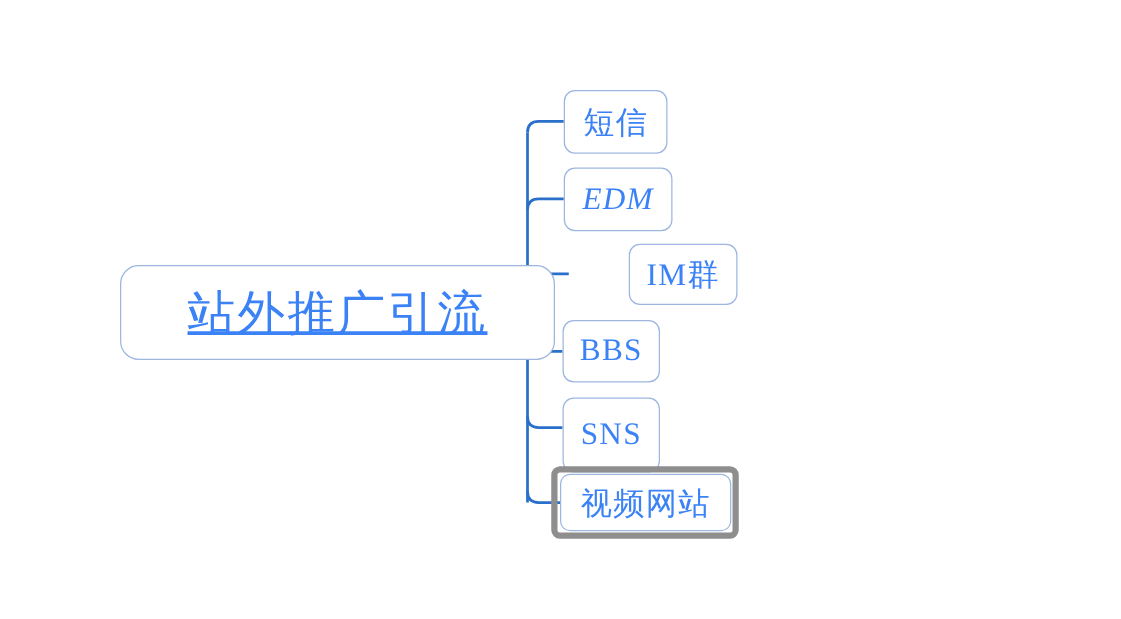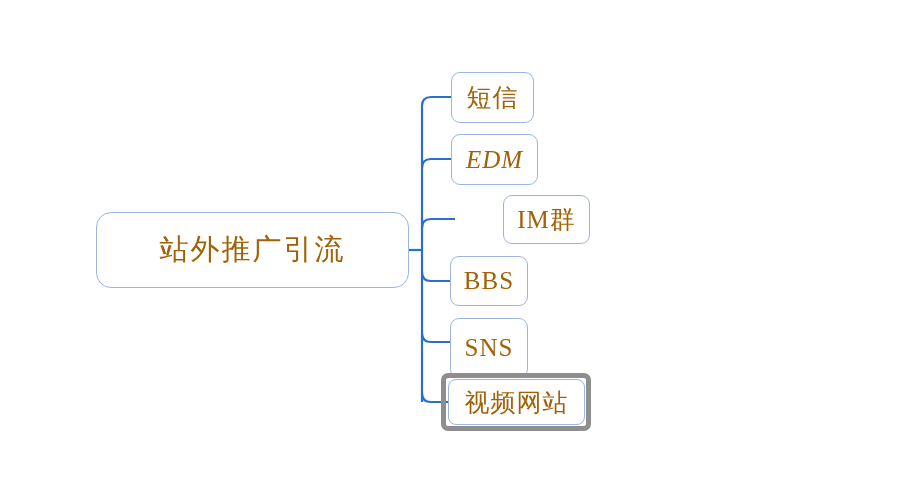--- a/index.html
+++ b/index.html
@@ -25,33 +25,34 @@
   }
   .node {
     position: absolute;
     box-sizing: border-box;
     background: #ffffff;
     border: 1.4px solid #9cb6e0;
     border-radius: 9px;
     display: flex;
     align-items: center;
     justify-content: center;
-    color: #a16207;
+    color: #3b82f6;
     font-family: "Liberation Serif", "DejaVu Serif", serif;
     white-space: nowrap;
   }
   .node-root {
     left: 96px;
     top: 212px;
-    width: 313px;
+    width: 348px;
     height: 76px;
     border-radius: 15px;
     border: 1.6px solid #9cb6e0;
-    font-size: 29px;
+    font-size: 38px;
     letter-spacing: 2px;
+    text-decoration: underline;
   }
   .node-child {
     font-size: 25px;
     letter-spacing: 1px;
   }
   .node-c0 { left: 451px; top: 72px;  width: 83px; height: 51px; }
   .node-c1 { left: 451px; top: 134px; width: 87px; height: 51px; font-style: italic; }
   .node-c2 { left: 455px; top: 195px; width: 87px; height: 49px; margin-left: 48px; }
   .node-c3 { left: 450px; top: 256px; width: 78px; height: 50px; }
   .node-c4 { left: 450px; top: 318px; width: 78px; height: 60px; }

